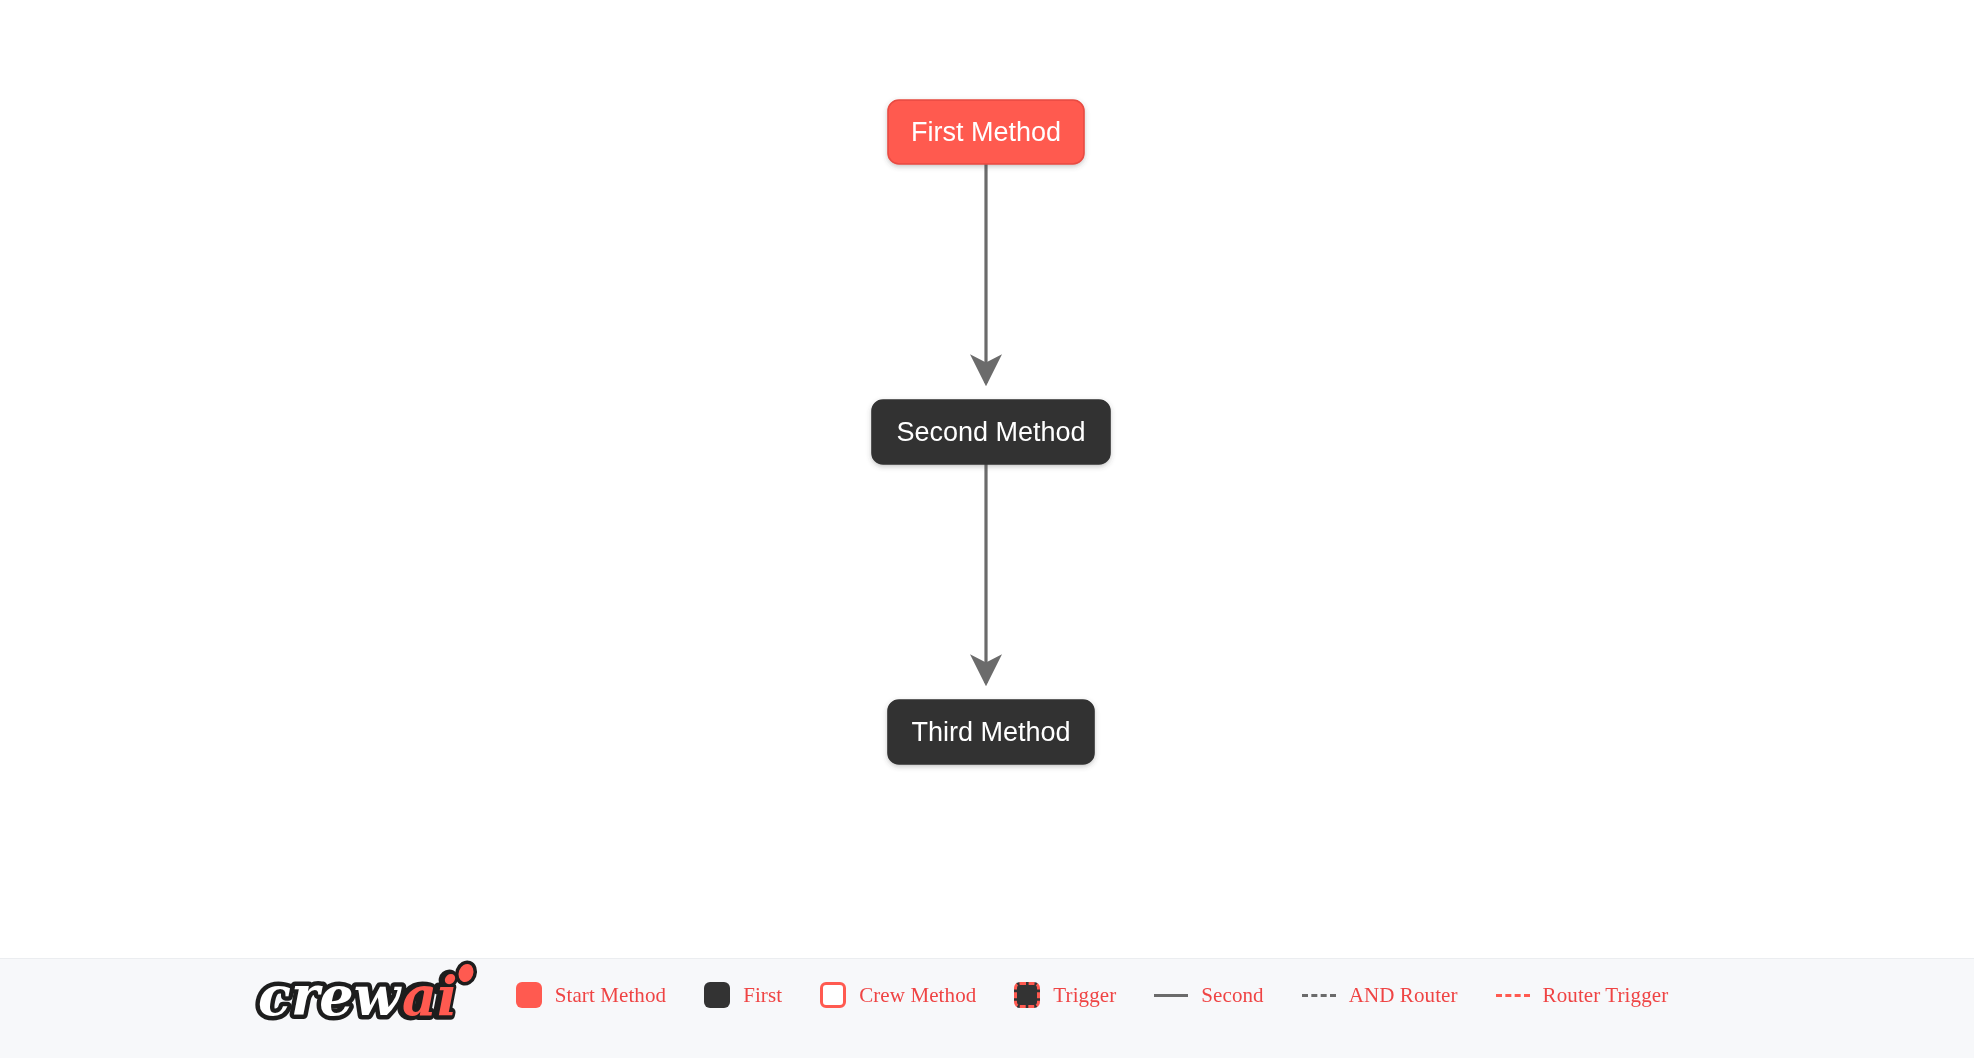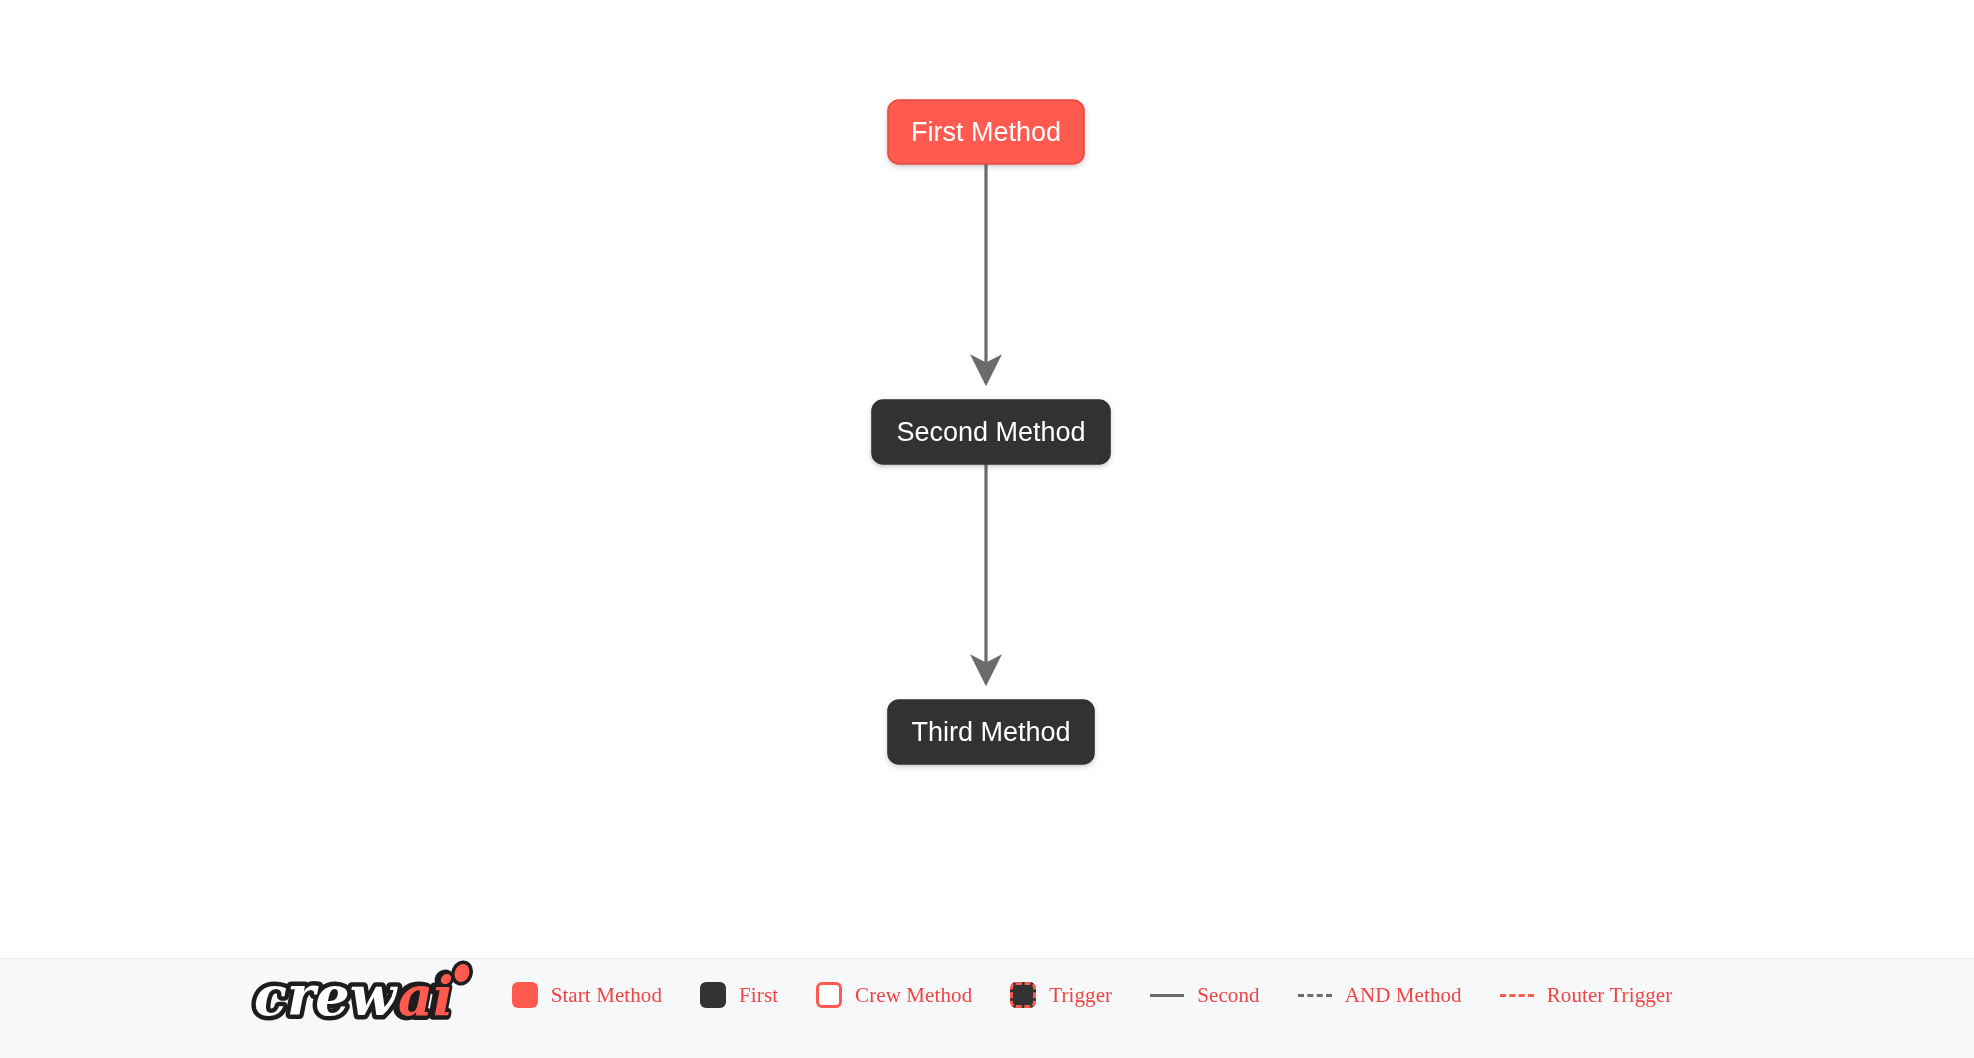--- a/index.html
+++ b/index.html
@@ -198,21 +198,21 @@
       <span class="legend-label">Trigger</span>
     </div>
 
     <div class="legend-item">
       <span class="line-swatch line-solid"></span>
       <span class="legend-label">Second</span>
     </div>
 
     <div class="legend-item">
       <span class="line-swatch line-dashed-gray"></span>
-      <span class="legend-label">AND Method</span>
+      <span class="legend-label">AND Router</span>
     </div>
 
     <div class="legend-item">
       <span class="line-swatch line-dashed-red"></span>
       <span class="legend-label">Router Trigger</span>
     </div>
 
   </div>
 </div>
 

